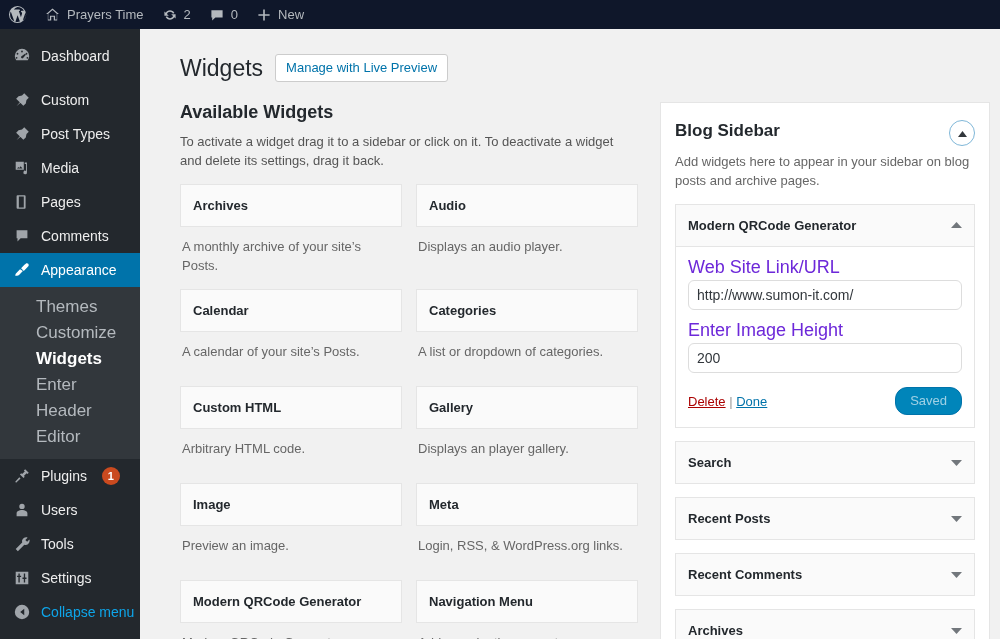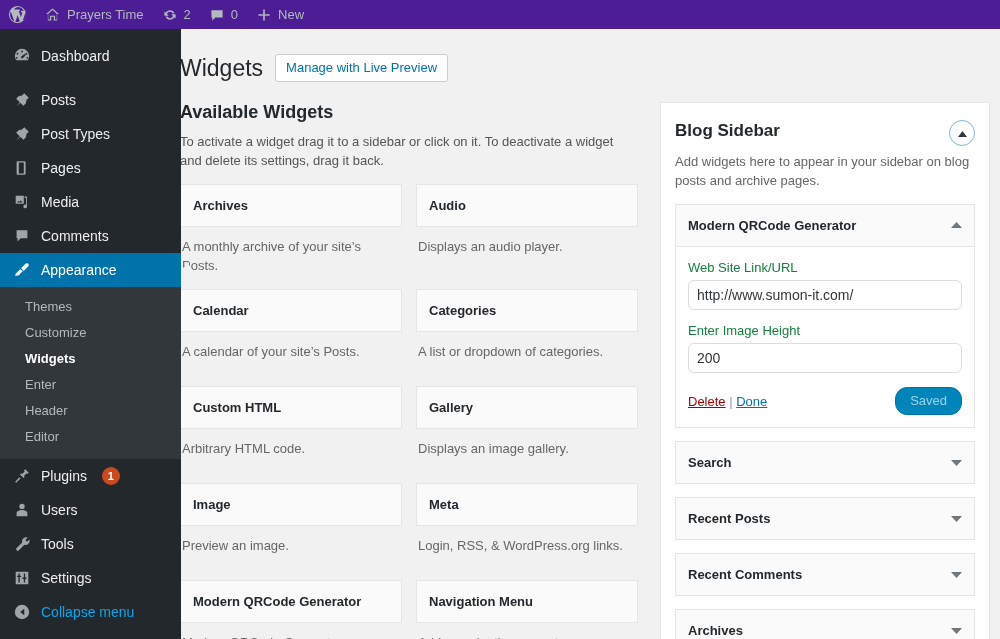--- a/index.html
+++ b/index.html
@@ -10,42 +10,42 @@
     overflow: hidden;
     font-size: 13px;
     color: #444;
   }
   body { position: relative; }
 
   
   #adminbar {
     position: absolute; top: 0; left: 0;
     width: 1000px; height: 29px;
-    background: #4c1d95;
+    background: #0f172a;
     display: flex; align-items: flex-start;
     color: #b4b9be;
     font-size: 13px;
     z-index: 40;
   }
   .ab-item {
     display: flex; align-items: center;
     height: 29px; padding: 0 9px;
     gap: 6px; color: #b4b9be; text-decoration: none;
     white-space: nowrap;
   }
   .ab-item:first-child { padding-left: 8px; padding-right: 8px; }
   .ab-logo svg { display: block; }
   .ab-icon { display: inline-flex; align-items: center; justify-content: center; }
   .ab-count { color: #b4b9be; font-size: 13px; }
   .ab-text { font-size: 13px; color: #b4b9be; }
 
   
   #adminmenu {
     position: absolute; top: 29px; left: 0;
-    width: 181px; height: 610px;
+    width: 140px; height: 610px;
     background: #23282d;
     z-index: 30;
   }
   .menu-top {
     position: relative;
     display: flex; align-items: center;
     height: 34px; padding-left: 12px;
     color: #eee; font-size: 14px;
     cursor: pointer; gap: 9px;
   }
@@ -60,22 +60,22 @@
     background: #0073aa; color: #fff;
   }
   .menu-top.current .mi { color: #fff; }
   .menu-top.current::after {
     content: ""; position: absolute; right: -8px; top: 50%;
     margin-top: -8px;
     border: 8px solid transparent; border-right-color: #f1f1f1;
   }
   .submenu { background: #32373c; padding: 7px 0 9px; }
   .submenu a {
-    display: block; padding: 4px 0 4px 25px;
-    color: #b4b9be; text-decoration: none; font-size: 13px;
+    display: block; padding: 4px 0 4px 36px;
+    color: #b4b9be; text-decoration: none; font-size: 17px;
     line-height: 18px;
   }
   .submenu a.current { color: #fff; font-weight: bold; }
   .badge {
     display: inline-flex; align-items: center; justify-content: center;
     min-width: 18px; height: 18px; padding: 0 5px;
     background: #ca4a1f; color: #fff;
     border-radius: 10px; font-size: 11px; font-weight: bold;
     margin-left: 6px;
   }
@@ -164,21 +164,21 @@
   .swidget-head {
     display: flex; align-items: center; justify-content: space-between;
     padding: 13px 12px; background: #fafafa;
     font-size: 13px; font-weight: bold; color: #23282d;
     cursor: move;
   }
   .swidget-head.open { border-bottom: 1px solid #e5e5e5; }
   .chev { color: #72777c; font-size: 10px; line-height: 1; }
   .swidget-body { padding: 12px 12px 12px 12px; }
   .field-label {
-    display: block; font-size: 13px; color: #15803d;
+    display: block; font-size: 18px; color: #6d28d9;
     margin-bottom: 4px; line-height: 17px;
   }
   .field-input {
     width: 100%; padding: 5px 8px;
     border: 1px solid #ddd; background: #fff;
     font-size: 14px; color: #32373c;
     font-family: inherit; border-radius: 6px;
     margin-bottom: 12px;
     line-height: 18px;
   }
@@ -253,48 +253,48 @@
     </span>
     <span class="mlabel">Dashboard</span>
   </div>
 
   <div class="menu-top sep-top">
     <span class="mi">
       <svg width="18" height="18" viewBox="0 0 20 20">
           <path fill="currentColor" d="M12.5 2.5L10 5l-3.8.8L3.5 8.5l8 8 2.7-2.7.8-3.8 2.5-2.5-5-5zM8.8 11.2l-5 5.8 5.8-5-0.8-0.8z"></path>
         </svg>
     </span>
-    <span class="mlabel">Posts</span>
+    <span class="mlabel">Custom</span>
   </div>
 
   <div class="menu-top">
     <span class="mi">
       <svg width="18" height="18" viewBox="0 0 20 20">
           <path fill="currentColor" d="M12.5 2.5L10 5l-3.8.8L3.5 8.5l8 8 2.7-2.7.8-3.8 2.5-2.5-5-5zM8.8 11.2l-5 5.8 5.8-5-0.8-0.8z"></path>
         </svg>
     </span>
     <span class="mlabel">Post Types</span>
   </div>
 
   <div class="menu-top">
     <span class="mi">
       <svg width="18" height="18" viewBox="0 0 20 20">
+          <path fill="currentColor" d="M3 3h9v9H3V3zm1.5 7.5h6l-2-2.5-1.5 2-1-1.2-1.5 1.7zM13 5.5h1.5v7.8a2 2 0 10 1 1.7V4h-2.5v1.5z"></path>
+        </svg>
+    </span>
+    <span class="mlabel">Media</span>
+  </div>
+
+  <div class="menu-top">
+    <span class="mi">
+      <svg width="18" height="18" viewBox="0 0 20 20">
           <path fill="currentColor" d="M5 2.5h8a1 1 0 011 1v13a1 1 0 01-1 1H5a1 1 0 01-1-1v-13a1 1 0 011-1zm1.5 1.5v12H12v-12H6.5z"></path>
         </svg>
     </span>
     <span class="mlabel">Pages</span>
-  </div>
-
-  <div class="menu-top">
-    <span class="mi">
-      <svg width="18" height="18" viewBox="0 0 20 20">
-          <path fill="currentColor" d="M3 3h9v9H3V3zm1.5 7.5h6l-2-2.5-1.5 2-1-1.2-1.5 1.7zM13 5.5h1.5v7.8a2 2 0 10 1 1.7V4h-2.5v1.5z"></path>
-        </svg>
-    </span>
-    <span class="mlabel">Media</span>
   </div>
 
   <div class="menu-top">
     <span class="mi">
       <svg width="18" height="18" viewBox="0 0 20 20">
           <path fill="currentColor" d="M4 3.5h12v9H8.5L5 16v-3.5H4v-9z"></path>
         </svg>
     </span>
     <span class="mlabel">Comments</span>
   </div>
@@ -396,21 +396,21 @@
           <div class="widget-box">Categories</div>
           <div class="widget-cell-desc">A list or dropdown of categories.</div>
         </div>
 
         <div class="widget-cell">
           <div class="widget-box">Custom HTML</div>
           <div class="widget-cell-desc">Arbitrary HTML code.</div>
         </div>
         <div class="widget-cell">
           <div class="widget-box">Gallery</div>
-          <div class="widget-cell-desc">Displays an image gallery.</div>
+          <div class="widget-cell-desc">Displays an player gallery.</div>
         </div>
 
         <div class="widget-cell">
           <div class="widget-box">Image</div>
           <div class="widget-cell-desc">Preview an image.</div>
         </div>
         <div class="widget-cell">
           <div class="widget-box">Meta</div>
           <div class="widget-cell-desc">Login, RSS, &amp; WordPress.org links.</div>
         </div>

